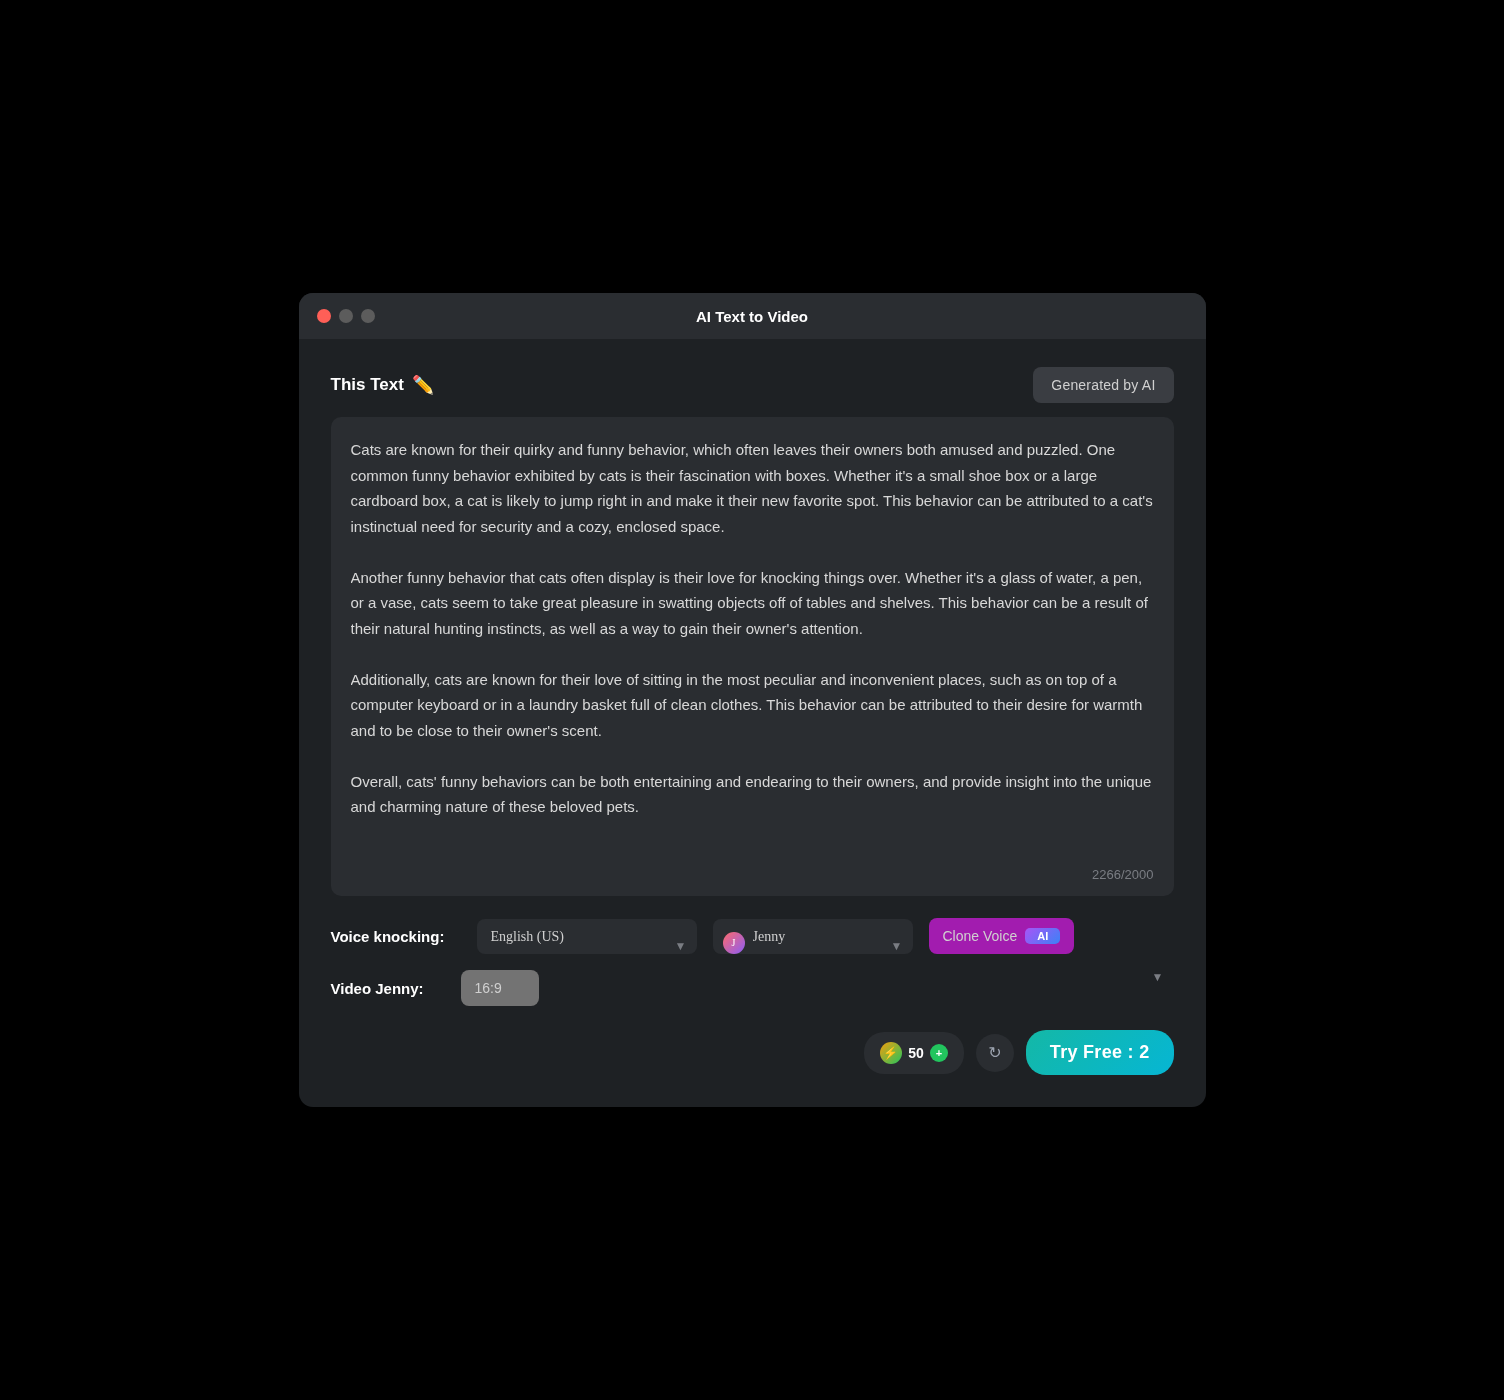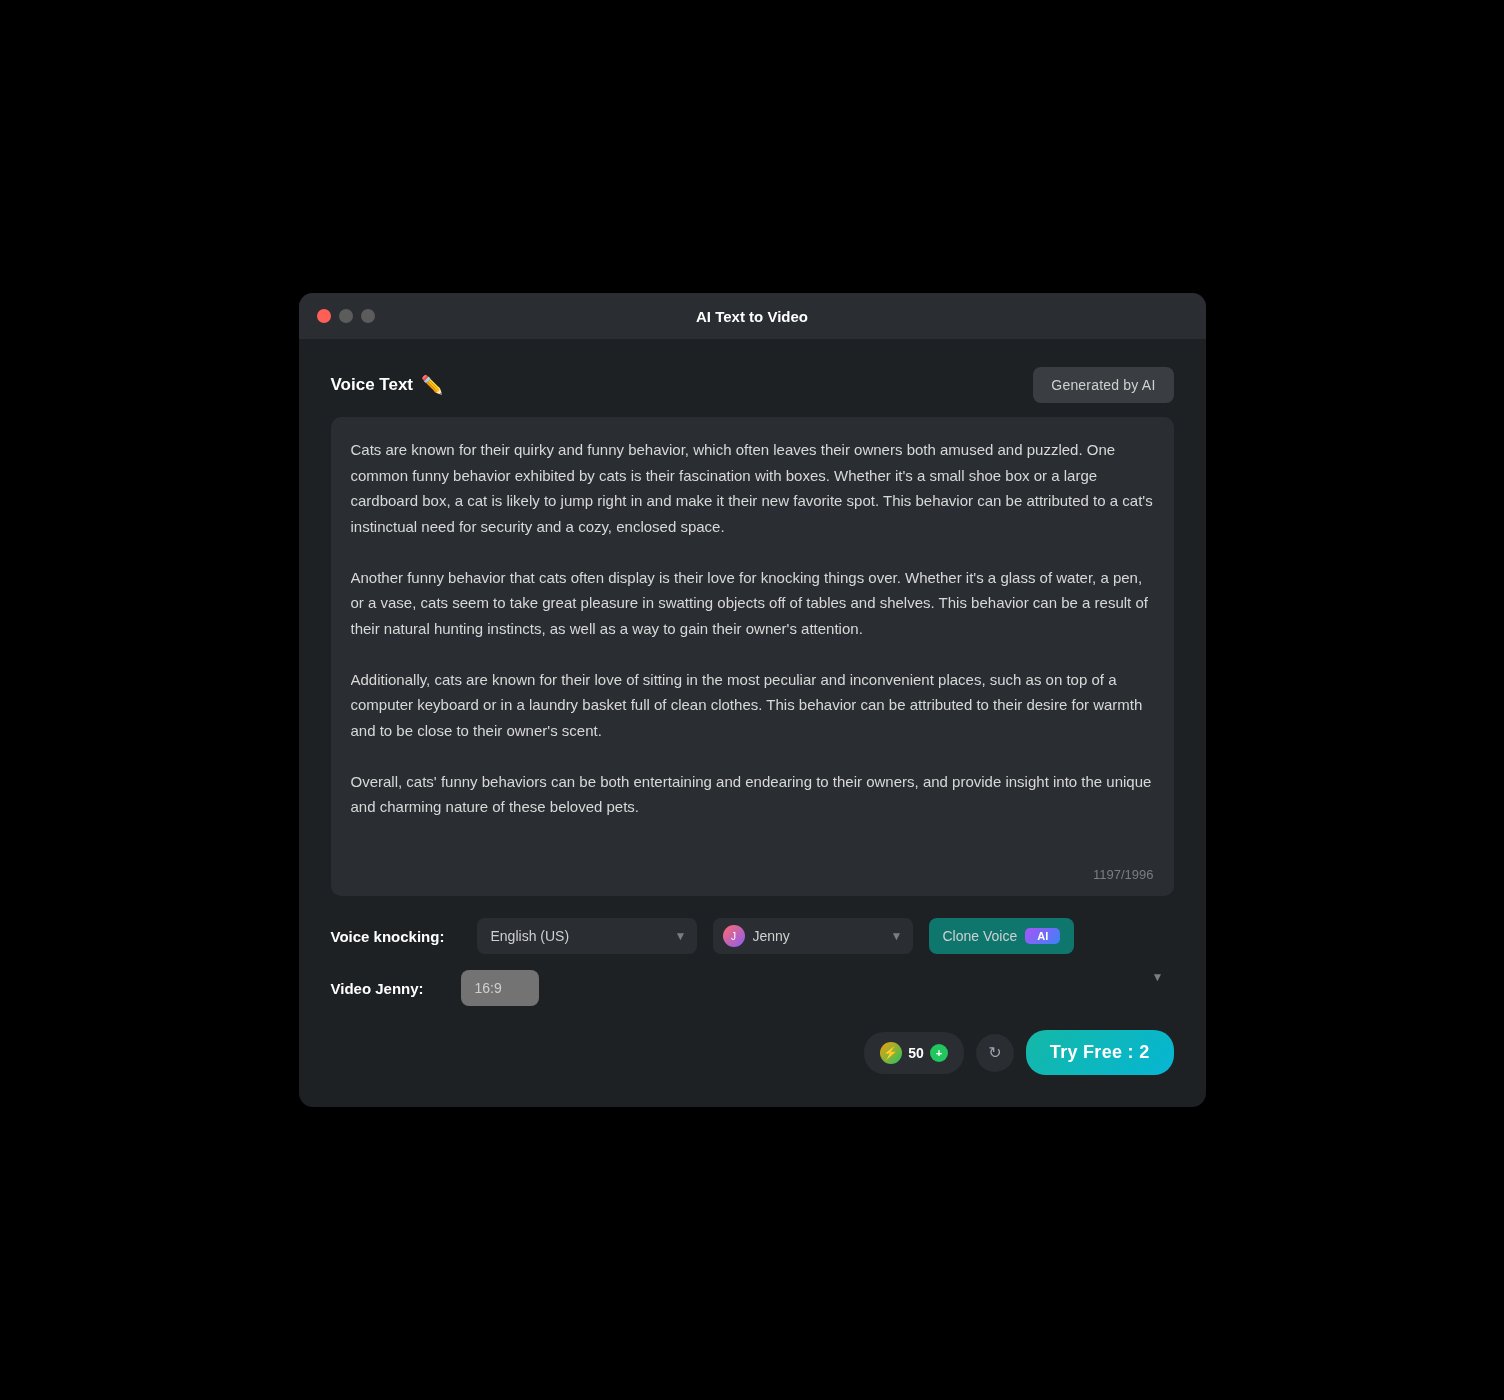--- a/index.html
+++ b/index.html
@@ -137,21 +137,22 @@
     .label {
       color: #fff;
       font-size: 15px;
       font-weight: 600;
       min-width: 130px;
     }
 
     .select-wrapper {
       position: relative;
       display: flex;
-      align-items: center;
+      align-items: flex-end;
+      font-family: Liberation Serif, serif;
     }
 
     .select-voice-lang {
       background: #2a2d31;
       color: #d0d0d0;
       border: none;
       border-radius: 8px;
       padding: 10px 36px 10px 14px;
       font-size: 14px;
       appearance: none;
@@ -191,21 +192,21 @@
       border-radius: 50%;
       background: linear-gradient(135deg, #ff6b6b, #8b5cf6);
       display: flex;
       align-items: center;
       justify-content: center;
       font-size: 10px;
       color: #fff;
     }
 
     .clone-voice-btn {
-      background: #0f766e;
+      background: #a21caf;
       color: #d0d0d0;
       border: none;
       border-radius: 8px;
       padding: 10px 14px;
       font-size: 14px;
       font-weight: 500;
       cursor: pointer;
       display: flex;
       align-items: center;
       gap: 8px;
@@ -325,35 +326,35 @@
       <div class="traffic-light close"></div>
       <div class="traffic-light minimize"></div>
       <div class="traffic-light maximize"></div>
     </div>
     <span class="window-title">AI Text to Video</span>
   </div>
 
   <div class="content">
     <div class="section-header">
       <div class="section-title">
-        <span>Voice Text</span>
+        <span>This Text</span>
         <span class="edit-icon">✏️</span>
       </div>
       <button class="generated-btn">Generated by AI</button>
     </div>
 
     <div class="textarea-container">
       <textarea class="video-textarea" style="">Cats are known for their quirky and funny behavior, which often leaves their owners both amused and puzzled. One common funny behavior exhibited by cats is their fascination with boxes. Whether it's a small shoe box or a large cardboard box, a cat is likely to jump right in and make it their new favorite spot. This behavior can be attributed to a cat's instinctual need for security and a cozy, enclosed space.
 
 Another funny behavior that cats often display is their love for knocking things over. Whether it's a glass of water, a pen, or a vase, cats seem to take great pleasure in swatting objects off of tables and shelves. This behavior can be a result of their natural hunting instincts, as well as a way to gain their owner's attention.
 
 Additionally, cats are known for their love of sitting in the most peculiar and inconvenient places, such as on top of a computer keyboard or in a laundry basket full of clean clothes. This behavior can be attributed to their desire for warmth and to be close to their owner's scent.
 
 Overall, cats' funny behaviors can be both entertaining and endearing to their owners, and provide insight into the unique and charming nature of these beloved pets.</textarea>
-      <div class="char-count">1197/1996</div>
+      <div class="char-count">2266/2000</div>
     </div>
 
     <div class="row">
       <span class="label">Voice knocking:</span>
       <div class="select-wrapper">
         <select class="select-voice-lang">
           <option>English (US)</option>
         </select>
         <span class="chevron-icon">▼</span>
       </div>

